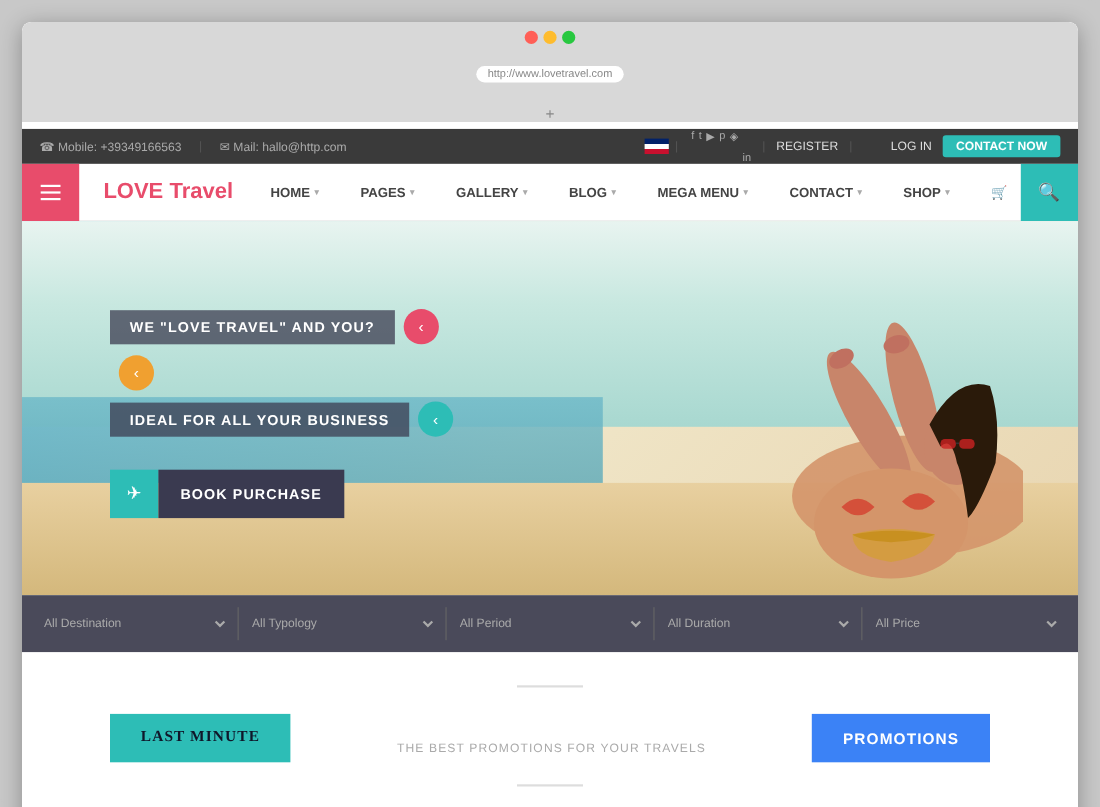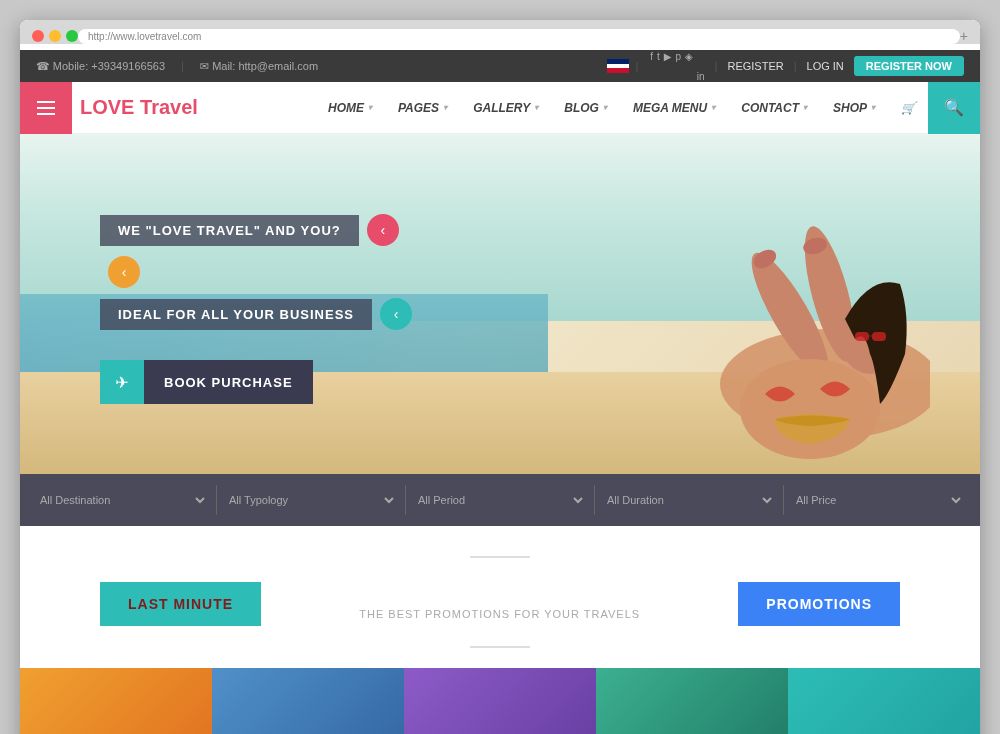--- a/index.html
+++ b/index.html
@@ -56,34 +56,33 @@
       width: 52px;
       height: 52px;
       display: flex;
       align-items: center;
       justify-content: center;
       cursor: pointer;
     }
     .hamburger-lines { display: flex; flex-direction: column; gap: 4px; }
     .ham-line { width: 18px; height: 2px; background: #fff; }
     .logo {
-      padding: 0 8px;
+      padding: 0 22px;
       font-size: 20px;
       color: #333;
       text-align: center;
     }
     .logo span { color: #e84c6b; font-weight: bold; }
     .logo-travel { color: #aaa; font-weight: normal; }
     .nav-items {
       display: flex;
       align-items: center;
       gap: 2px;
       flex: 1;
-      justify-content: flex-end;
-      font-style: italic;
+      justify-content: space-between;
     }
     .nav-item {
       padding: 0 12px;
       height: 52px;
       display: flex;
       align-items: center;
       font-size: 12px;
       font-weight: bold;
       color: #444;
       cursor: pointer;
@@ -245,27 +244,28 @@
       margin: 0 auto 24px;
     }
     .promo-content {
       display: flex;
       align-items: center;
       justify-content: space-between;
       padding: 0 80px;
     }
     .last-minute-btn {
       background: #2dbdb6;
-      color: #7f1d1d;
+      color: #0f172a;
       padding: 14px 28px;
       font-size: 14px;
       font-weight: bold;
       letter-spacing: 1px;
       cursor: pointer;
       text-transform: uppercase;
+      font-family: Liberation Serif, serif;
     }
     .promotions-btn {
       background: #3b82f6;
       color: #fff;
       padding: 14px 28px;
       font-size: 14px;
       font-weight: bold;
       letter-spacing: 1px;
       cursor: pointer;
       text-transform: uppercase;
@@ -321,61 +321,61 @@
       background: #fff;
     }
   </style>
 </head>
 <body>
 
 <div class="outer-frame">
   <div class="browser-window">
 
     <div style="background:#d8d8d8; padding:8px 12px 0; border-radius:8px 8px 0 0;">
-      <div style="display:flex; align-items:center; gap:0; margin-bottom:6px;">
+      <div style="display:flex; align-items:center; gap:20px; margin-bottom:6px;flex-direction:column;">
         <div style="display:flex; gap:5px;">
           <div class="dot dot-red"></div>
           <div class="dot dot-yellow"></div>
           <div class="dot dot-green"></div>
         </div>
         <div style="flex:1; background:#fff; border-radius:10px; padding:2px 10px; font-size:10px; color:#888;">http://www.lovetravel.com</div>
         <div style="color:#888; font-size:14px;">+</div>
       </div>
     </div>
 
     <div class="website">
 
       <div class="top-bar">
         <div class="top-bar-left">
           <span>
             ☎ <span>Mobile: +39349166563</span>
           </span>
           <span style="color:#555;">|</span>
           <span>
-            ✉ <span>Mail: http@email.com</span>
+            ✉ <span>Mail: hallo@http.com</span>
           </span>
         </div>
         <div class="top-bar-right">
           <div class="top-bar-flags">
             <div style="width:22px;height:14px;background:linear-gradient(to bottom,#012169 33%,#fff 33%,#fff 66%,#c8102e 66%);display:inline-block;position:relative;"></div>
             <span style="color:#555; margin: 0 2px;">|</span>
           </div>
           <div class="social-icons">
             <span style="color:#aaa;font-size:10px;">f</span>
             <span style="color:#aaa;font-size:10px;">t</span>
             <span style="color:#aaa;font-size:10px;">▶</span>
             <span style="color:#aaa;font-size:10px;">p</span>
             <span style="color:#aaa;font-size:10px;">◈</span>
             <span style="color:#aaa;font-size:10px;margin-top:20px;">in</span>
           </div>
           <span style="color:#555;">|</span>
           <span style="color:#ddd;font-size:11px;cursor:pointer;">REGISTER</span>
           <span style="color:#555;">|</span>
-          <span style="color:#ddd;font-size:11px;cursor:pointer;">LOG IN</span>
-          <div class="purchase-btn">REGISTER NOW</div>
+          <span style="color:#ddd;font-size:11px;cursor:pointer;margin-left:25px;">LOG IN</span>
+          <div class="purchase-btn">CONTACT NOW</div>
         </div>
       </div>
 
       <div class="main-nav">
         <div class="hamburger-btn">
           <div class="hamburger-lines">
             <div class="ham-line"></div>
             <div class="ham-line"></div>
             <div class="ham-line"></div>
           </div>

